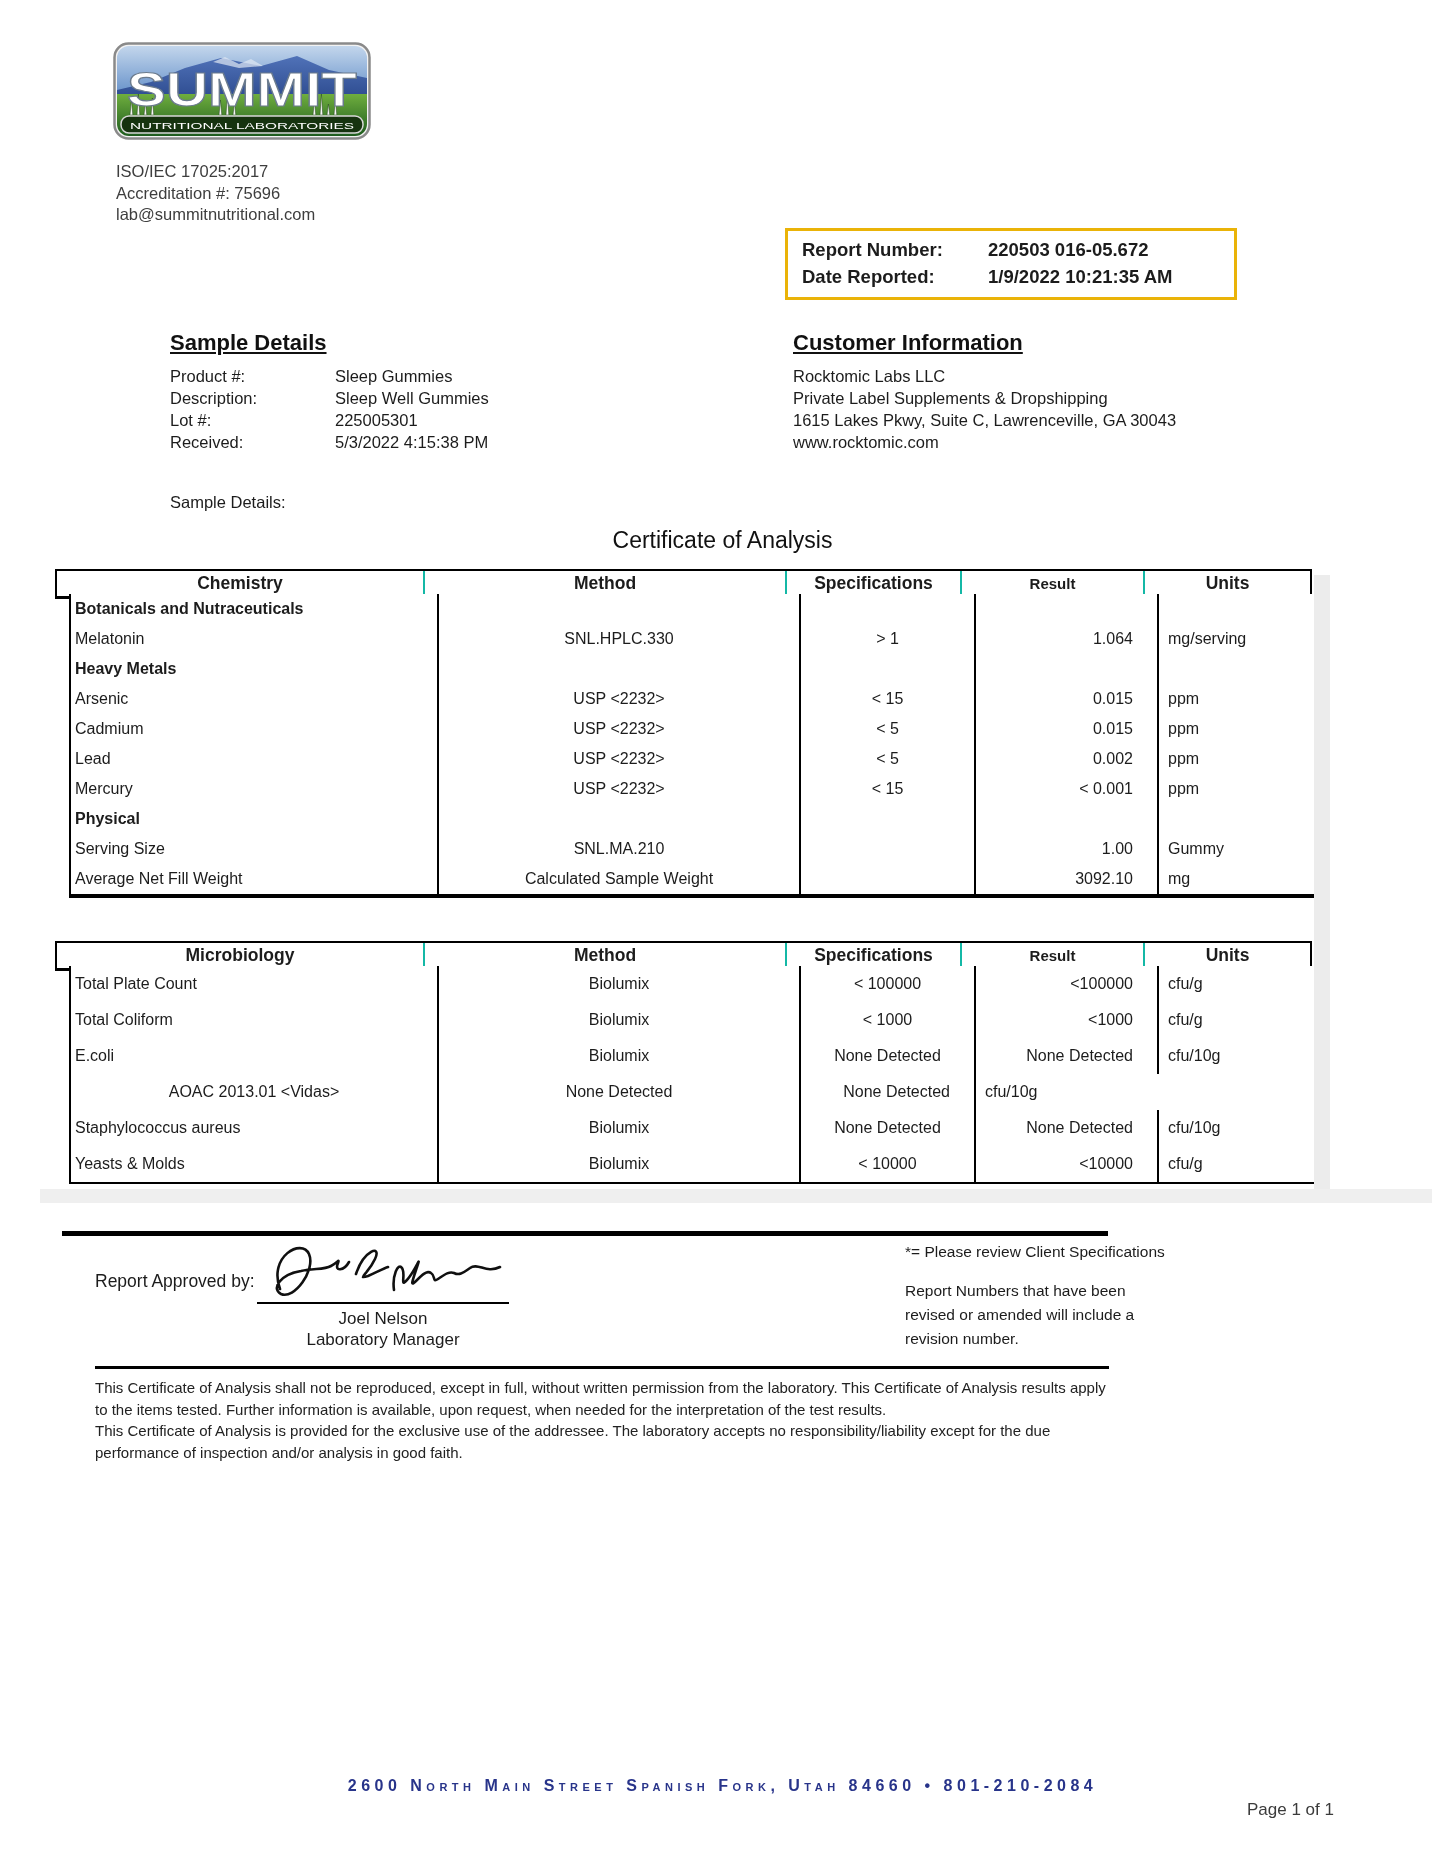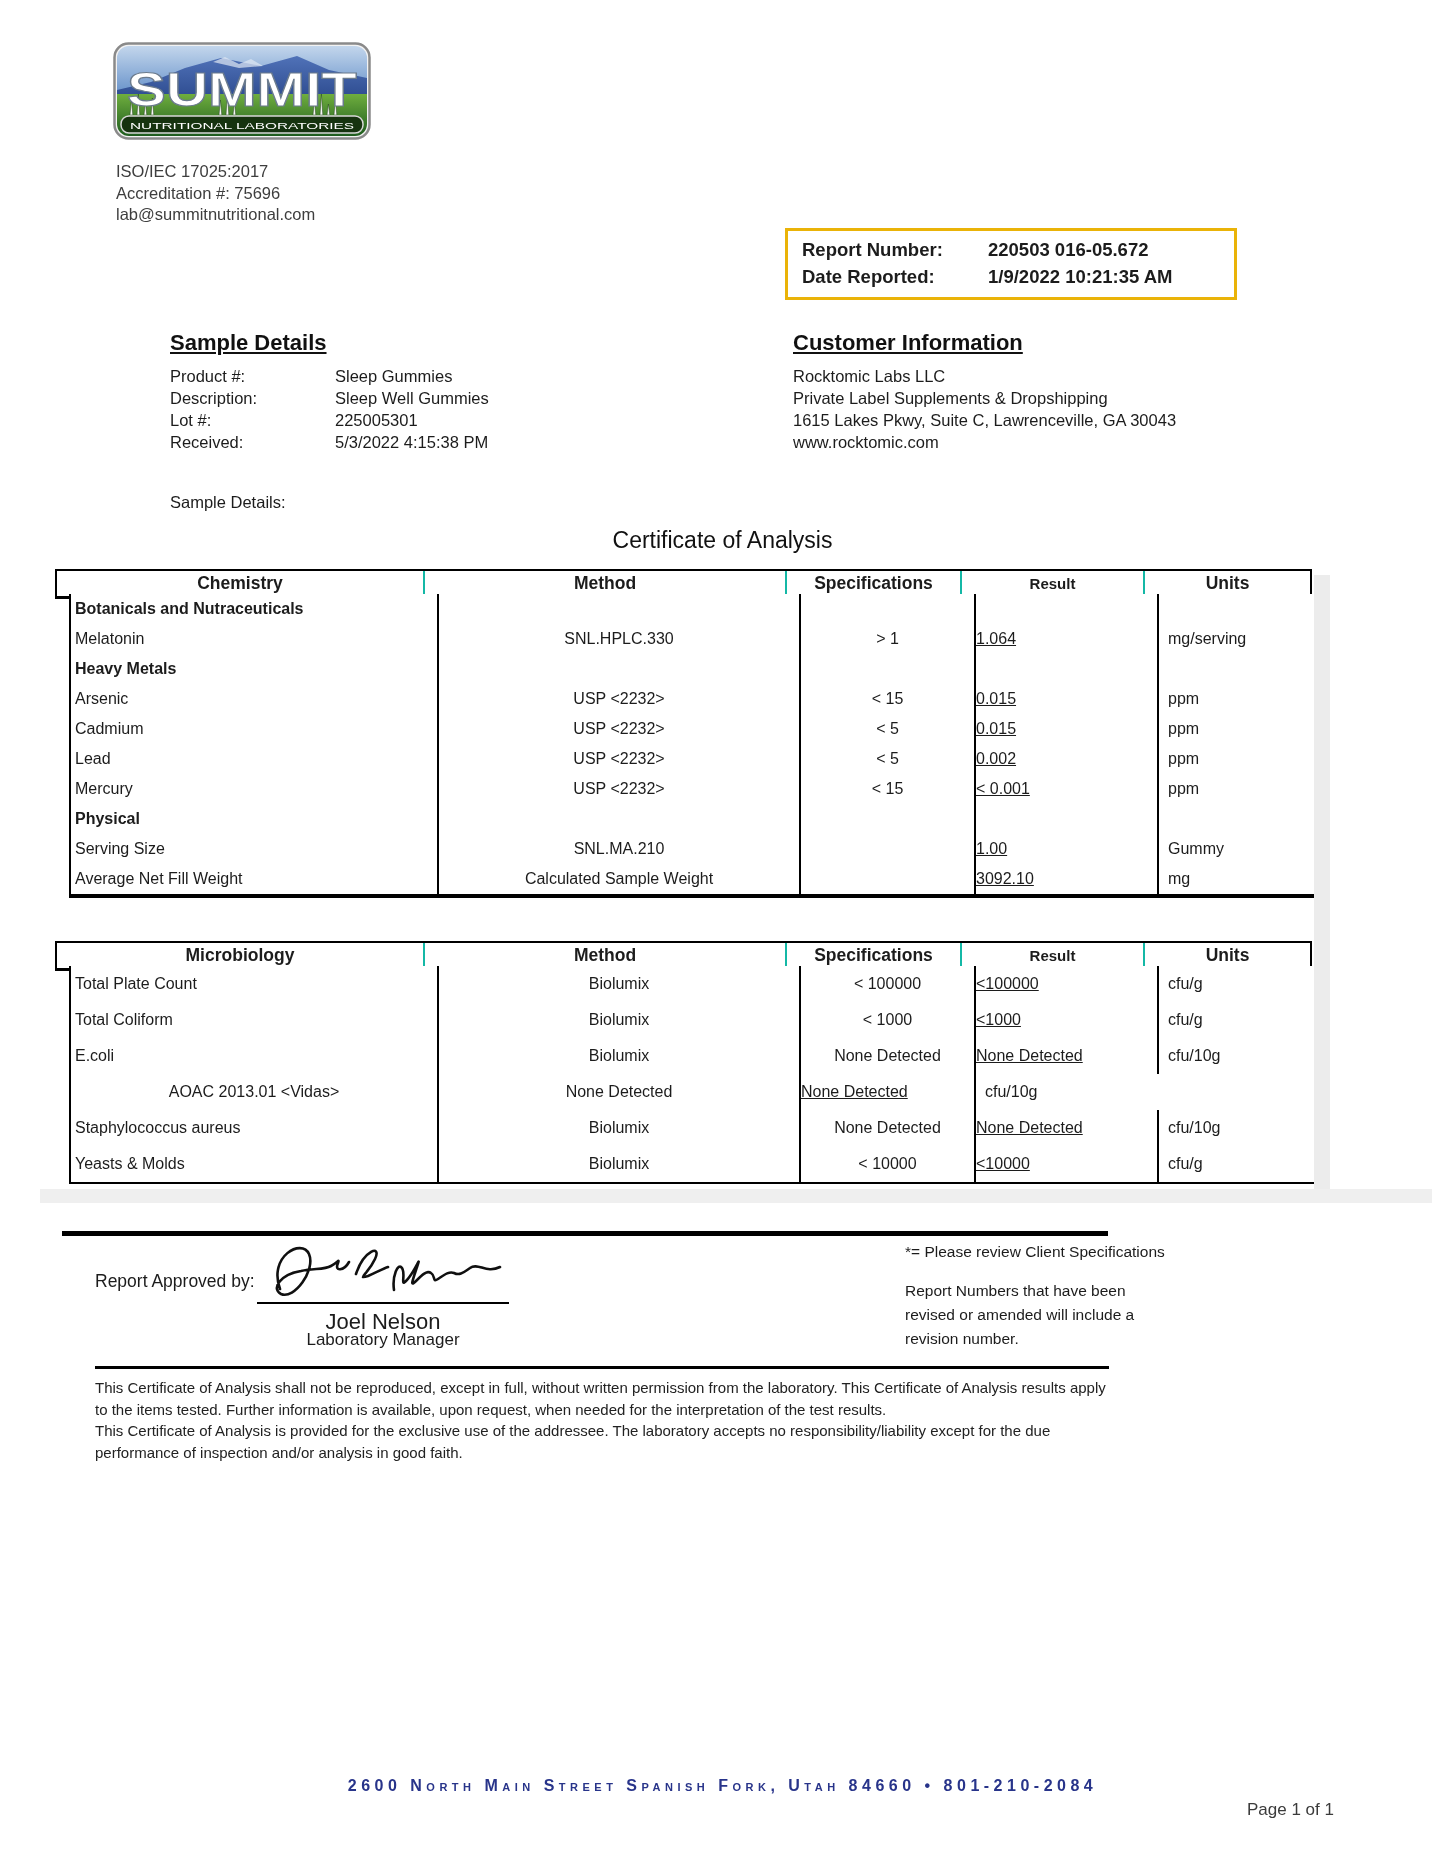--- a/index.html
+++ b/index.html
@@ -41,35 +41,35 @@
   .tbl-body { position:absolute; left:69px; width:1257px; border:2px solid #000; border-top:none; box-sizing:border-box; background:#fff; }
   #chemistry-body { top:594px; border-bottom-width:4px; }
   #microbiology-body { top:966px; border-bottom-width:2px; }
   .t-row { display:grid; grid-template-columns:366px 362px 175px 183px 1fr; height:30px; line-height:30px; font-size:16px; }
   #microbiology-body .t-row { height:36px; line-height:36px; }
   .t-row.sect { font-weight:bold; }
   .cell { border-left:2px solid #000; overflow:hidden; white-space:nowrap; }
   .cell:first-child { border-left:none; }
   .c-name { padding-left:4px; text-align:left; }
   .c-method, .c-spec { text-align:center; }
-  .c-result { padding-right:7px;text-decoration:underline; }
+  .c-result { text-align:right; padding-right:24px; }
   .c-units { text-align:left; padding-left:9px; }
 
   
   .shadow-right  { position:absolute; left:1314px; top:575px; width:16px; height:628px; background:#ececec; }
   .shadow-bottom { position:absolute; left:40px; top:1189px; width:1392px; height:14px; background:#efefef; }
 
   
   .rule1 { position:absolute; left:62px; top:1231px; width:1046px; height:5px; background:#000; }
   .note-spec { position:absolute; left:905px; top:1243px; font-size:15.5px; }
   .note-revision { position:absolute; left:905px; top:1279px; width:272px; font-size:15.5px; line-height:24px; }
   .approved-label { position:absolute; left:95px; top:1271px; font-size:17.5px; }
   .signature-svg { position:absolute; left:252px; top:1234px; }
   .sig-underline { position:absolute; left:257px; top:1302px; width:252px; height:2px; background:#000; }
-  .sig-name  { position:absolute; left:257px; top:1309px; width:252px; text-align:center; font-size:22px; }
+  .sig-name  { position:absolute; left:257px; top:1309px; width:252px; text-align:center; font-size:17px; }
   .sig-title { position:absolute; left:257px; top:1330px; width:252px; text-align:center; font-size:17px; }
   .rule2 { position:absolute; left:95px; top:1366px; width:1014px; height:3px; background:#000; }
 
   .disclaimer { position:absolute; left:95px; top:1377px; width:1020px; font-size:15px; line-height:21.5px; color:#222; }
   .disclaimer p { margin:0; }
 
   
   .footer-address { position:absolute; left:0; top:1777px; width:1445px; text-align:center; color:#28348a;
     font-variant:small-caps; font-weight:600; letter-spacing:4.5px; font-size:16px; }
   .page-number { position:absolute; left:1247px; top:1800px; font-size:17px; color:#3b3b3b; }

